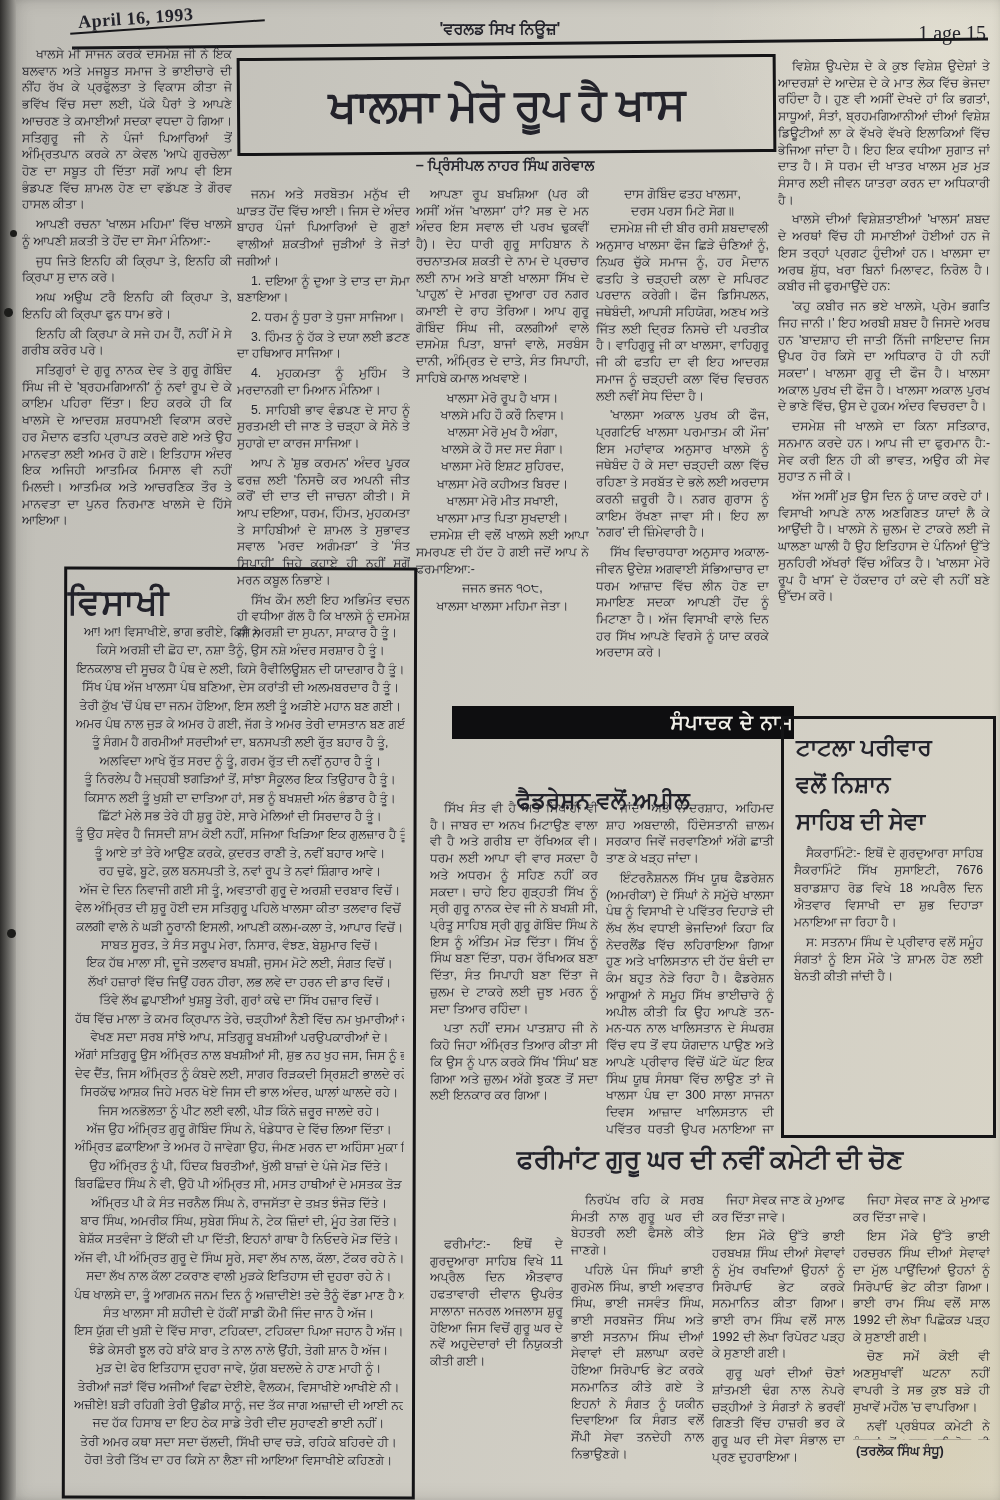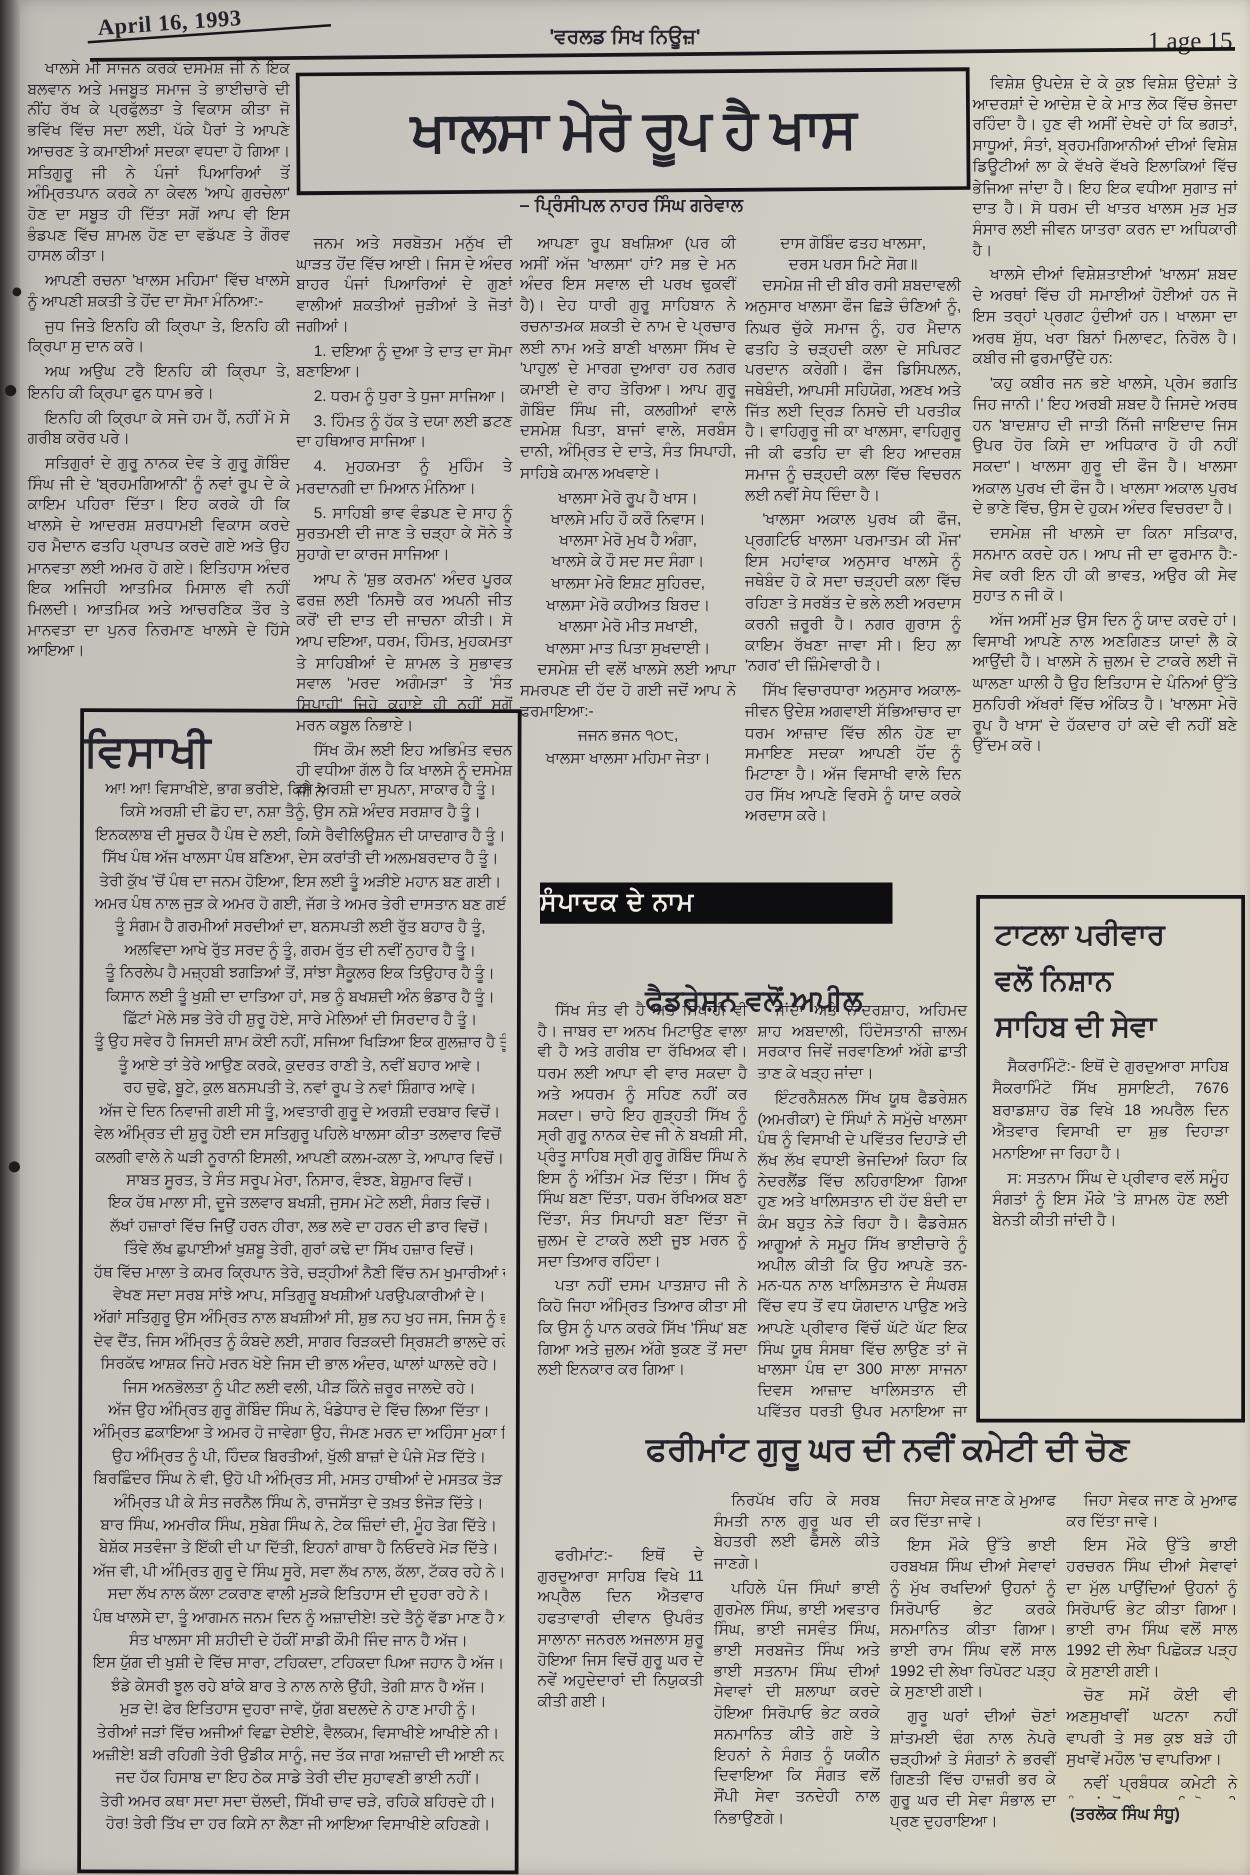--- a/index.html
+++ b/index.html
@@ -26,22 +26,22 @@
   .headline-box{position:absolute;left:237px;top:56px;width:533px;height:92px;
     border:3px solid #141416;transform:rotate(-0.45deg);display:flex;align-items:center;justify-content:center;}
   .headline-box .t{font-size:44px;font-weight:bold;white-space:nowrap;letter-spacing:-1px;}
   .byline{position:absolute;text-align:center;font-weight:bold;font-size:14.5px;}
   .vbox{position:absolute;left:63px;top:567px;width:347px;height:926px;border:3px solid #141416;
     overflow:hidden;transform:rotate(0.15deg);}
   .vbox .title{text-align:left;font-size:35px;font-weight:bold;margin-top:12px;letter-spacing:1px;}
   .vbox .by{text-align:center;font-weight:bold;font-size:14px;margin:12px 0 8px 0;}
   .vbox .poem{padding:0 9px;font-size:12.2px;overflow:hidden;}
   .vbox .poem p{margin:0;text-align:center;line-height:18.4px;white-space:nowrap;overflow:hidden;}
-  .blackbar{position:absolute;left:432px;top:706px;width:282px;height:33px;background:#0e0e10;
-    display:flex;align-items:center;justify-content:flex-start;}
+  .blackbar{position:absolute;left:452px;top:706px;width:342px;height:33px;background:#0e0e10;
+    display:flex;align-items:center;justify-content:flex-end;}
   .blackbar .t{color:#f1efe8;font-weight:bold;font-size:20px;letter-spacing:1px;}
   .subhead{position:absolute;left:432px;top:752px;width:342px;text-align:center;
     font-weight:bold;font-size:23px;margin-top:35px;}
   .tbox{position:absolute;left:781px;top:716px;width:209px;height:416px;border:3px solid #141416;
     overflow:hidden;}
   .tbox .title{padding:10px 10px 4px 12px;font-size:23px;font-weight:bold;line-height:1.6;}
   .tbox .title p{margin:0;text-indent:0;}
   .tbox .body{padding:2px 10px;font-size:12.2px;line-height:1.4;text-align:justify;overflow:hidden;}
   .tbox .body p{margin:0 0 3px 0;text-indent:12px;}
   .fhead{position:absolute;left:430px;top:1144px;width:560px;text-align:center;

